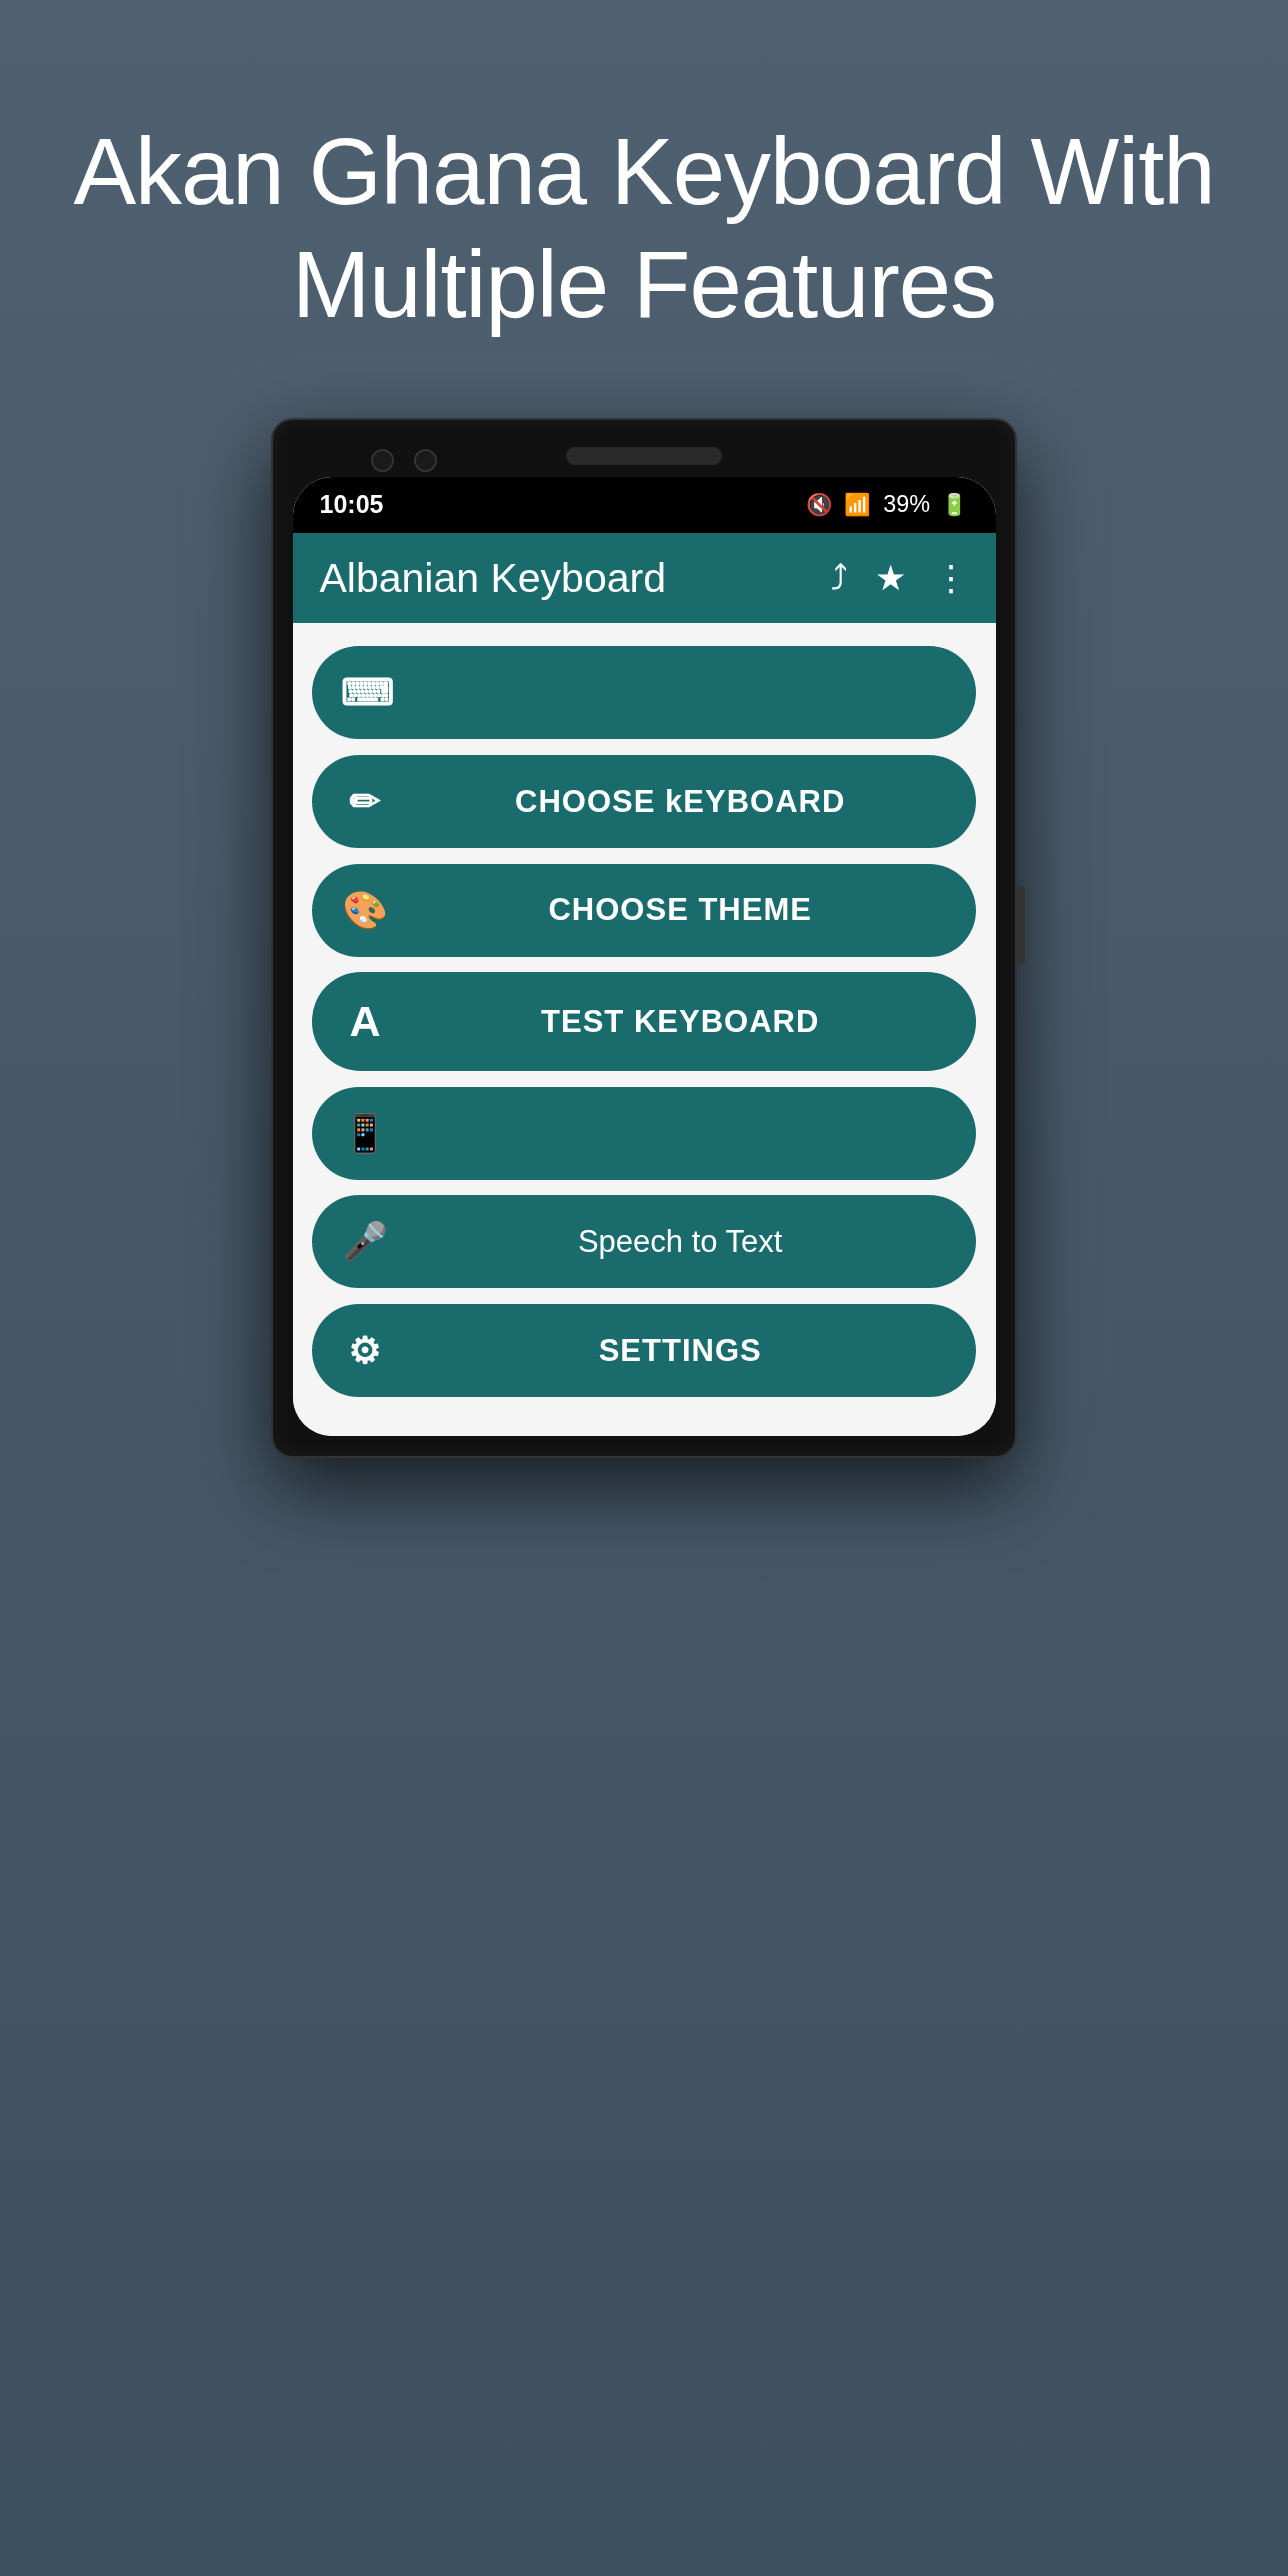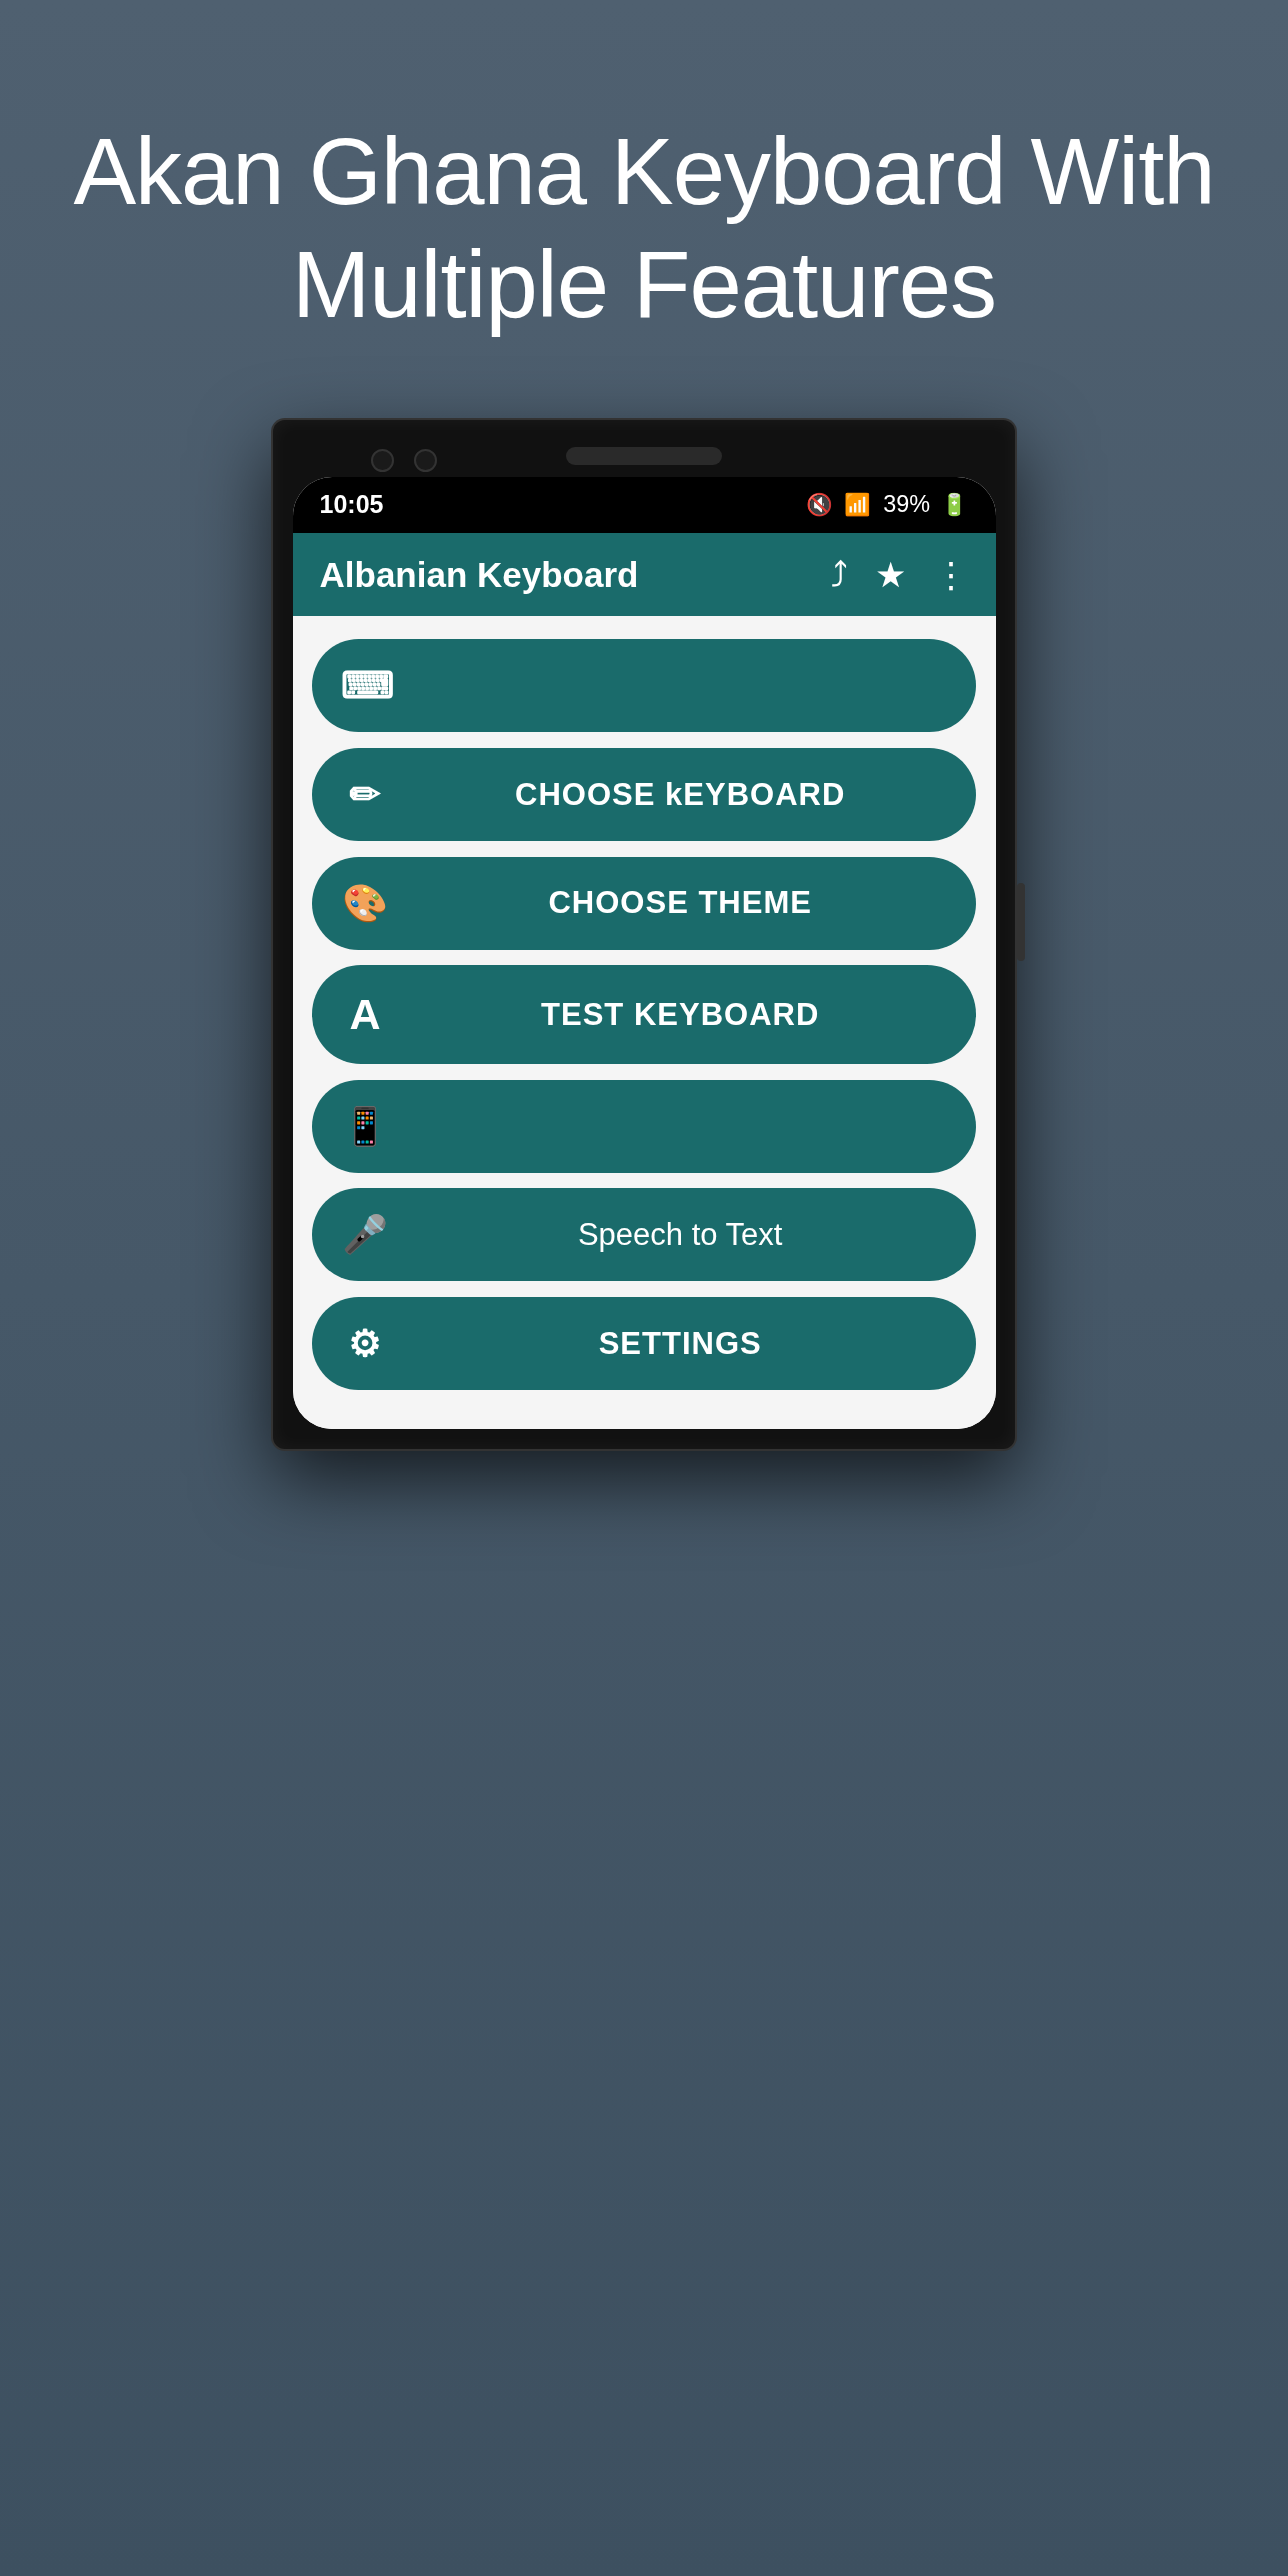--- a/index.html
+++ b/index.html
@@ -45,21 +45,21 @@
       z-index: 10;
       display: flex;
       justify-content: center;
       align-items: flex-start;
       margin-top: 19.5px;
     }
 
     .phone-outer {
       width: 742px;
       background: #111111;
-      border-radius: 12px;
+      border-radius: 20px;
       padding: 19.5px;
       box-shadow:
         0 0 0 2px #333,
         0 29px 78px rgba(0,0,0,0.7),
         inset 0 0 19.5px rgba(255,255,255,0.05);
       position: relative;
     }
 
     
     .side-button {
@@ -141,22 +141,22 @@
     .app-toolbar {
       background: #1a6b6b;
       color: #ffffff;
       padding: 21.5px 27px;
       display: flex;
       justify-content: space-between;
       align-items: center;
     }
 
     .app-title {
-      font-size: 35px;
-      font-weight: 700;
+      font-size: 41px;
+      font-weight: 400;
     }
 
     .toolbar-icons {
       display: flex;
       gap: 27px;
       align-items: center;
     }
 
     .toolbar-icon {
       font-size: 35px;

